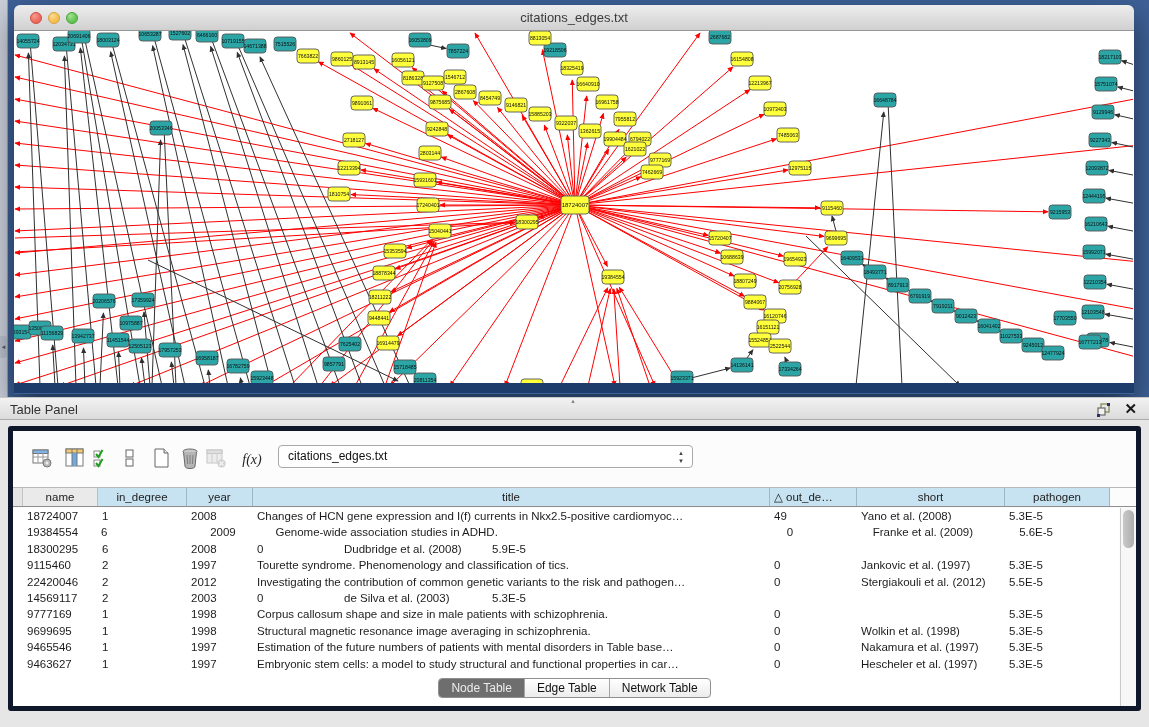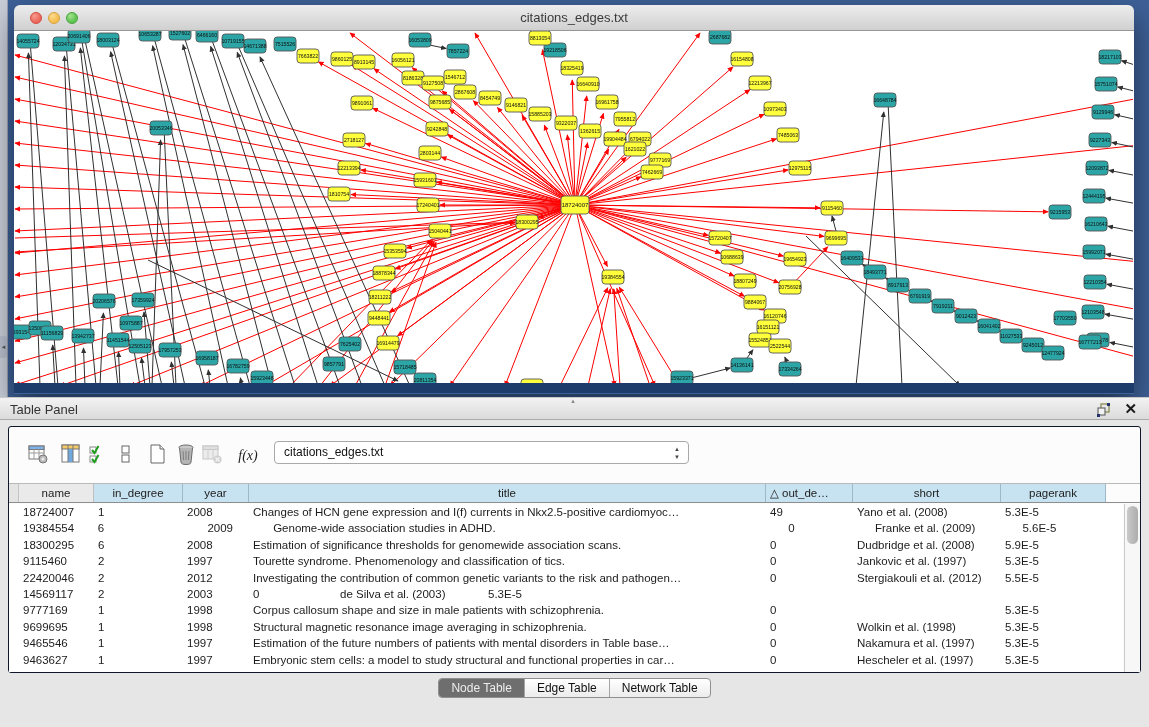--- a/index.html
+++ b/index.html
@@ -17,21 +17,21 @@
   .tl.grn { left:52px; background:radial-gradient(circle at 35% 30%, #A5E28F, #61C554 60%); border:1px solid #47A23A; }
   .canvas { position:relative; height:352px; background:#FFFFFF; overflow:hidden; }
   .win-bottom { height:10px; background:#1D3B6B; }
   
   .tpanel { position:absolute; left:0; top:397px; width:1149px; height:330px; background:#E6E6E6; }
   .tp-header { position:relative; height:23px; background:linear-gradient(#F2F2F2,#DBDBDB); border-top:1px solid #C7C7C7; border-bottom:1px solid #ABABAB; }
   .tp-title { position:absolute; left:10px; top:4px; font-size:13px; color:#333; }
   .tp-grip { position:absolute; left:568px; top:0px; width:10px; height:5px; color:#8a8a8a; font-size:7px; line-height:5px; text-align:center; }
   .tp-float { position:absolute; right:38px; top:4px; width:15px; height:15px; }
   .tp-close { position:absolute; right:12px; top:2px; font-size:15px; font-weight:bold; color:#1a1a1a; cursor:default; }
-  .inner { position:absolute; left:8px; top:29px; width:1133px; height:247px; background:#FCFCFC; border:1px solid #0f172a; border-radius:3px; }
+  .inner { position:absolute; left:8px; top:29px; width:1133px; height:285px; background:#FCFCFC; border:5px solid #0f172a; border-radius:3px; }
   
   .toolbar { position:relative; height:56px; }
   .tb-btn { position:absolute; top:16px; width:26px; height:26px; text-align:center; }
   .tb-btn svg { width:22px; height:22px; }
   .tb-fx { font-size:14px; color:#222; font-family:"Liberation Serif", serif; font-style:italic; line-height:26px; }
   .combo { position:absolute; left:265px; top:14px; width:415px; height:23px; background:#FFF; border:1px solid #A9A9A9; border-radius:4px; font-size:12px; color:#111; line-height:21px; padding-left:9px; }
   .combo .arrows { position:absolute; right:8px; top:3px; font-size:6px; line-height:8px; color:#444; text-align:center; }
   
   .tablewrap { position:absolute; left:0; top:56px; right:0; bottom:0; }
   .thead { display:flex; height:20px; border-top:1px solid #B9B9B9; border-bottom:1px solid #8E8E8E; }
@@ -803,21 +803,21 @@
 
     <div class="tablewrap">
       <div class="thead" id="thead">
           <div class="gut"></div>
           <div class="th gray" style="width: 75px;">name</div>
           <div class="th" style="width: 89px;">in_degree</div>
           <div class="th" style="width: 66px;">year</div>
           <div class="th" style="width: 517px; flex: 0 0 517px;">title</div>
           <div class="th sorted" style="width: 87px;">△ out_de…</div>
           <div class="th" style="width: 148px;">short</div>
-          <div class="th" style="width: 105px;">pagerank</div>
+          <div class="th" style="width: 105px;">pathogen</div>
         </div>
       <div class="tbody" id="tbody">
           <div class="trow">
             <div class="td" style="width: 10px; padding: 0px;"></div>
             <div class="td" style="width: 75px;">18724007</div>
             <div class="td" style="width: 89px;">1</div>
             <div class="td" style="width: 66px;">2008</div>
             <div class="td" style="width: 517px;">Changes of HCN gene expression and I(f) currents in Nkx2.5-positive cardiomyoc…</div>
             <div class="td" style="width: 87px;">49</div>
             <div class="td" style="width: 148px;">Yano et al. (2008)</div>
@@ -831,21 +831,20 @@
             <div class="td" style="width: 517px;">Genome-wide association studies in ADHD.</div>
             <div class="td" style="width: 87px;">0</div>
             <div class="td" style="width: 148px;">Franke et al. (2009)</div>
             <div class="td" style="width: 105px;">5.6E-5</div>
           </div>
           <div class="trow">
             <div class="td" style="width: 10px; padding: 0px;"></div>
             <div class="td" style="width: 75px;">18300295</div>
             <div class="td" style="width: 89px;">6</div>
             <div class="td" style="width: 66px;">2008</div>
-            <div class="td" style="width: 517px;">Estimation of significance thresholds for genomewide association scans.</div>
             <div class="td" style="width: 87px;">0</div>
             <div class="td" style="width: 148px;">Dudbridge et al. (2008)</div>
             <div class="td" style="width: 105px;">5.9E-5</div>
           </div>
           <div class="trow">
             <div class="td" style="width: 10px; padding: 0px;"></div>
             <div class="td" style="width: 75px;">9115460</div>
             <div class="td" style="width: 89px;">2</div>
             <div class="td" style="width: 66px;">1997</div>
             <div class="td" style="width: 517px;">Tourette syndrome. Phenomenology and classification of tics.</div>

